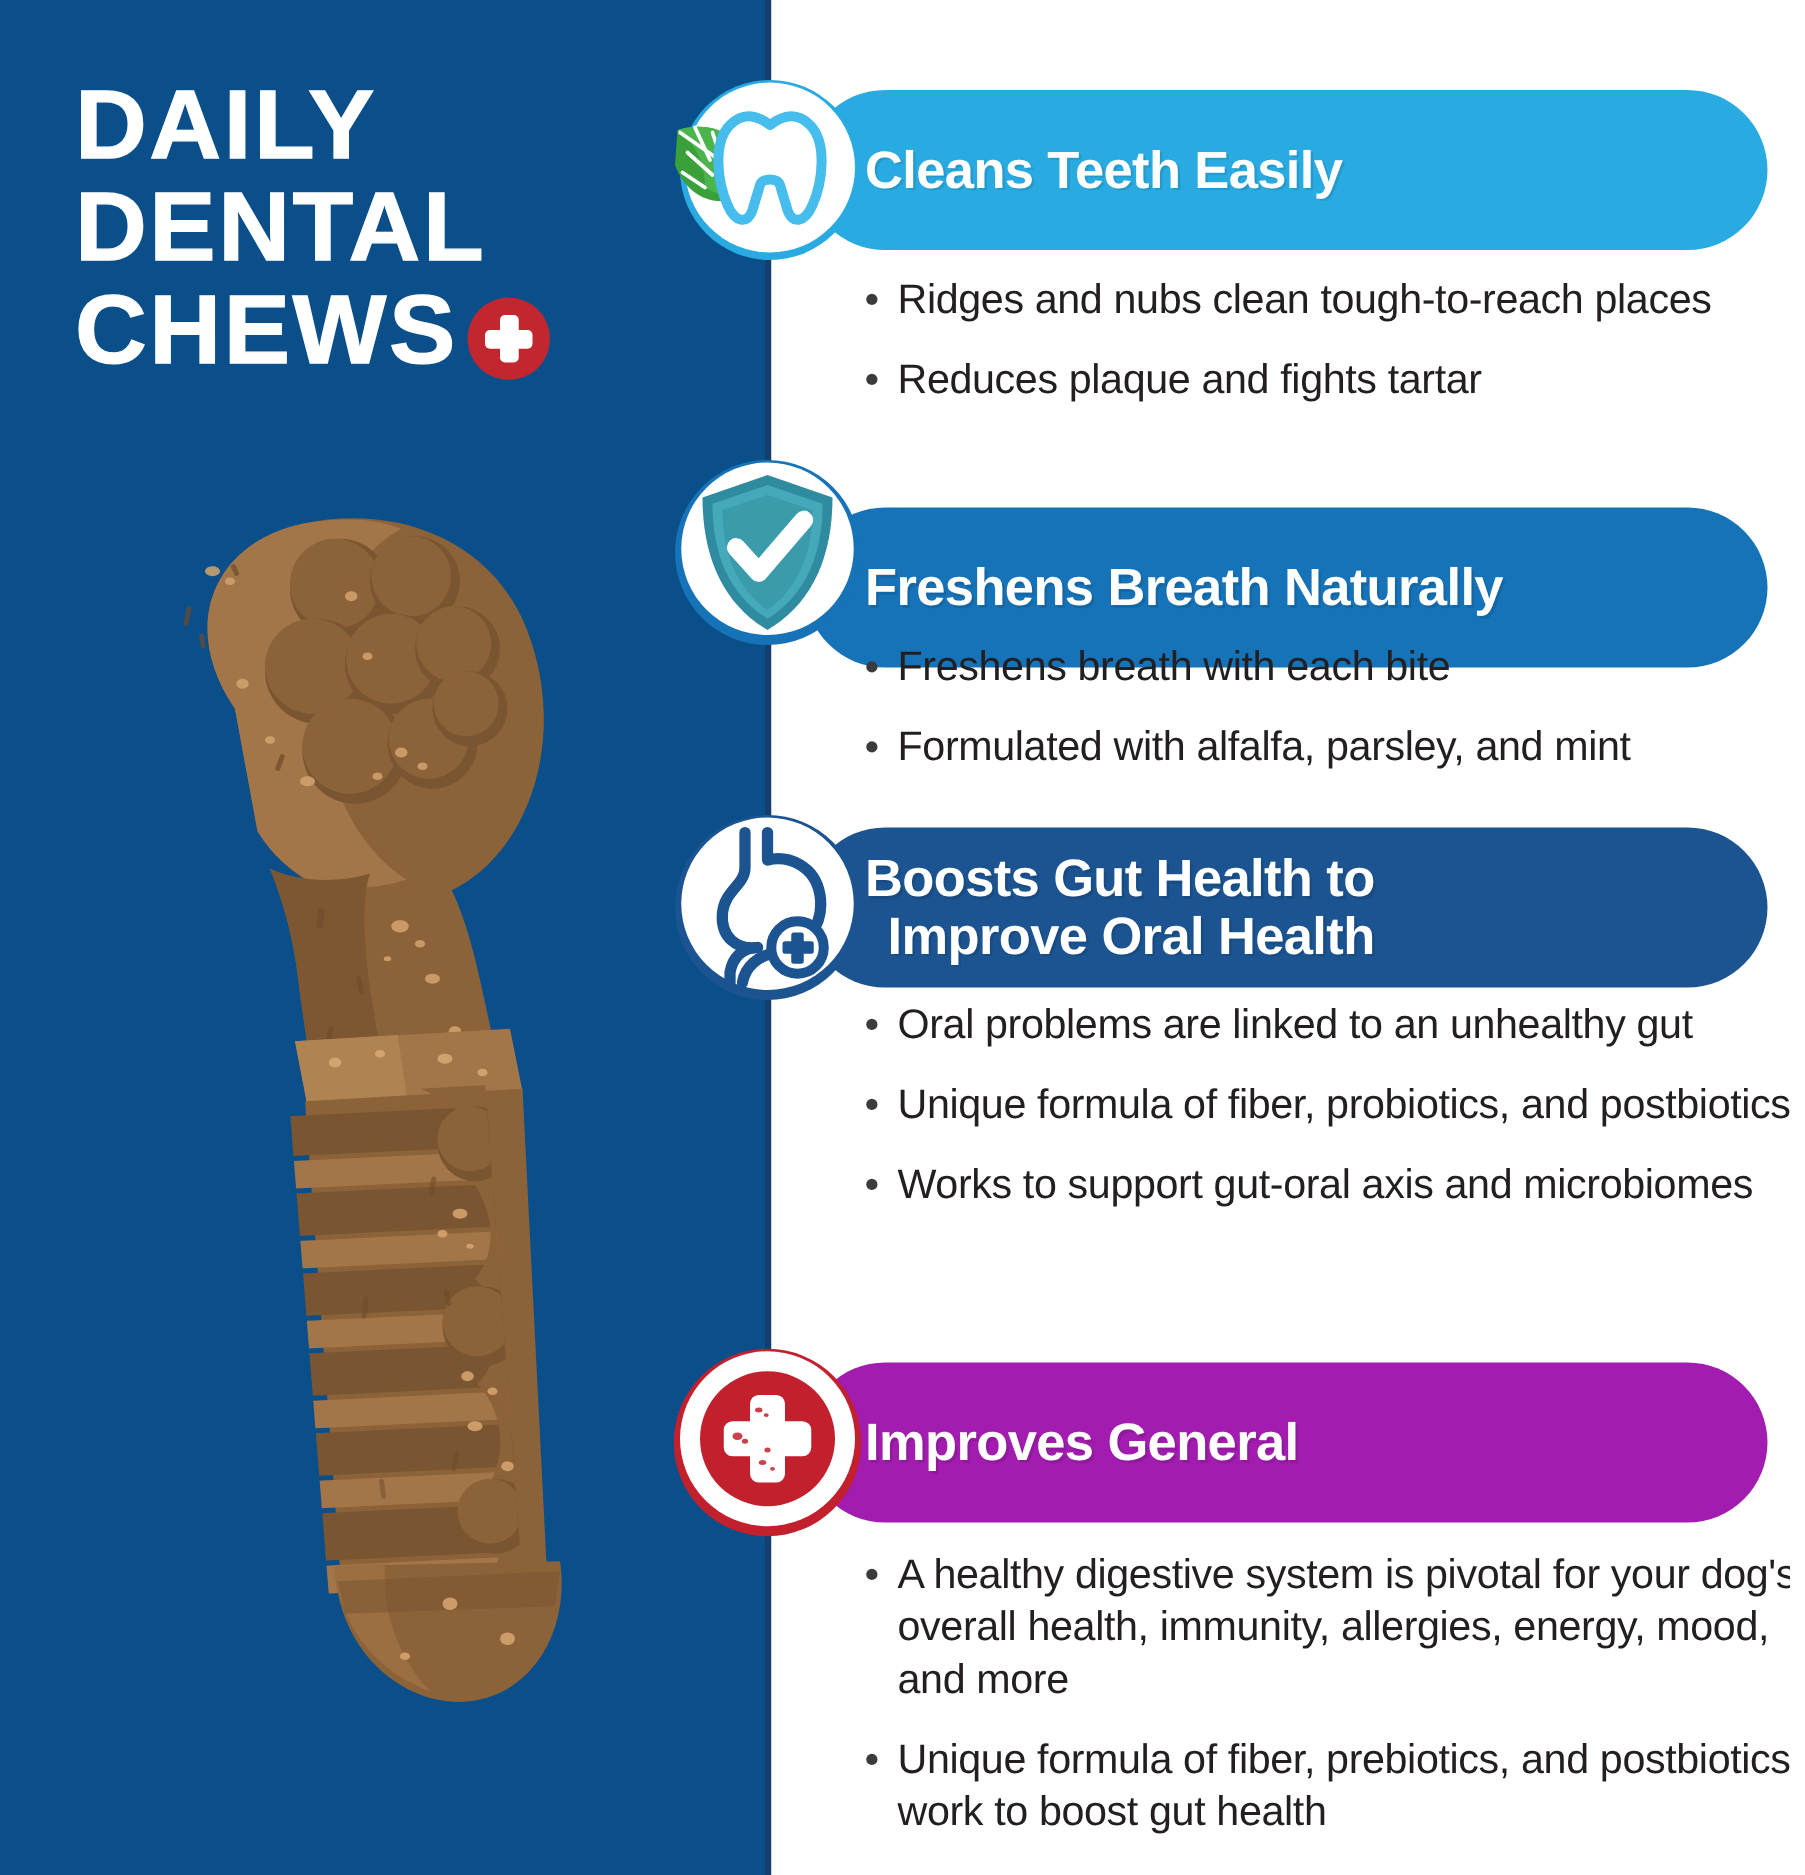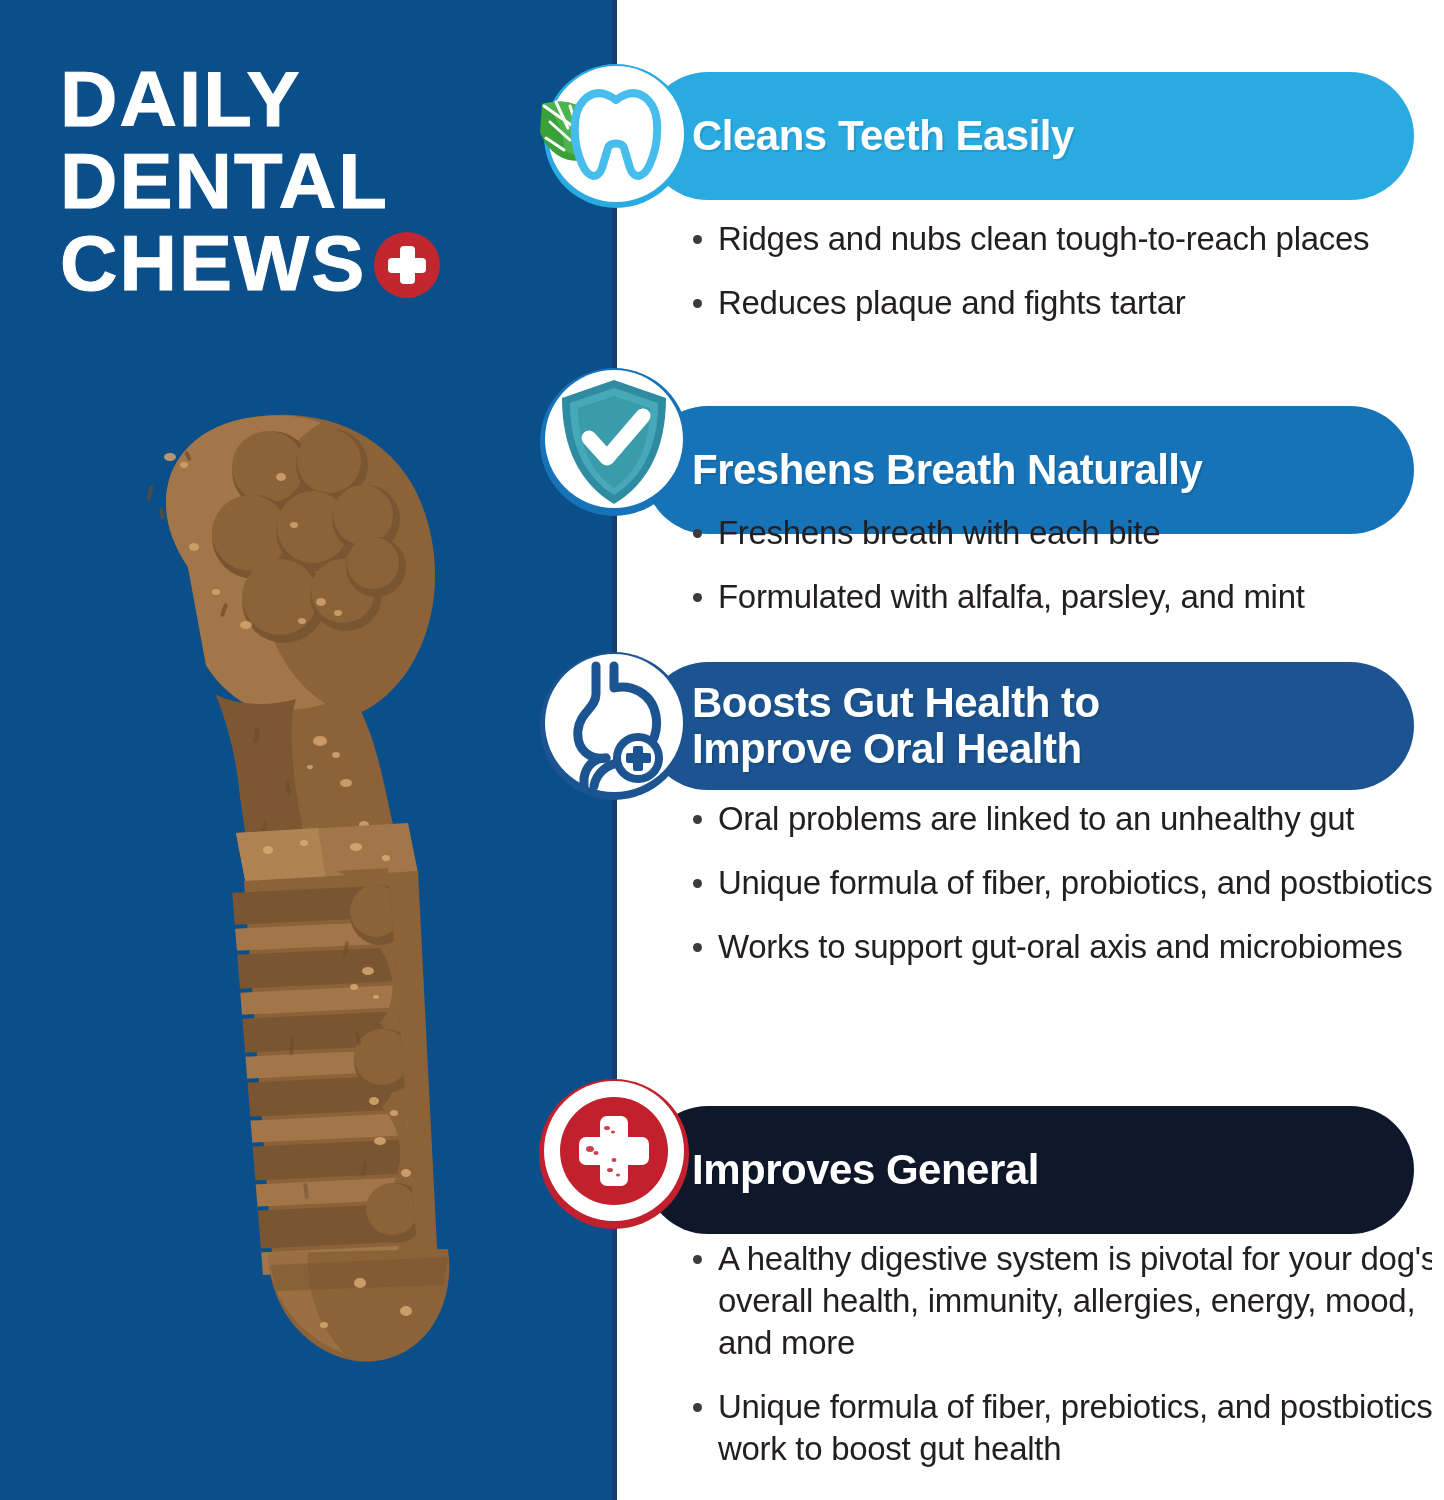--- a/index.html
+++ b/index.html
@@ -45,21 +45,21 @@
     letter-spacing: 2px;
     color: #ffffff;
     text-transform: uppercase;
     -webkit-text-stroke: 1px #ffffff;
     white-space: nowrap;
     transform: scaleX(1.02);
     transform-origin: left center;
   }
   .title-row3 {
     display: flex;
-    align-items: flex-start;
+    align-items: flex-end;
     gap: 14px;
   }
   .title-plus-badge {
     position: relative;
     width: 66px; height: 66px;
     border-radius: 50%;
     background: #c2262f;
     flex: 0 0 auto;
     margin-top: 10px;
   }
@@ -120,22 +120,22 @@
     color: #ffffff;
     font-family: "Liberation Sans", sans-serif;
     font-weight: bold;
     font-size: 42px;
     line-height: 46px;
     letter-spacing: -0.5px;
     text-shadow: 2px 2px 0 rgba(0,0,0,0.10);
   }
   .banner-1 { background: #29abe2; }
   .banner-2 { background: #1773b8; margin-top: 28px; }
-  .banner-3 { background: #1b5490; }
-  .banner-4 { background: #0f172a; margin-top: 16px; }
+  .banner-3 { background: #1b5490; text-align: right; }
+  .banner-4 { background: #a21caf; }
 
   .icon-wrap {
     position: absolute;
     left: 534px;
     width: 160px; height: 160px;
     display: flex;
     align-items: center;
     justify-content: center;
   }
 

